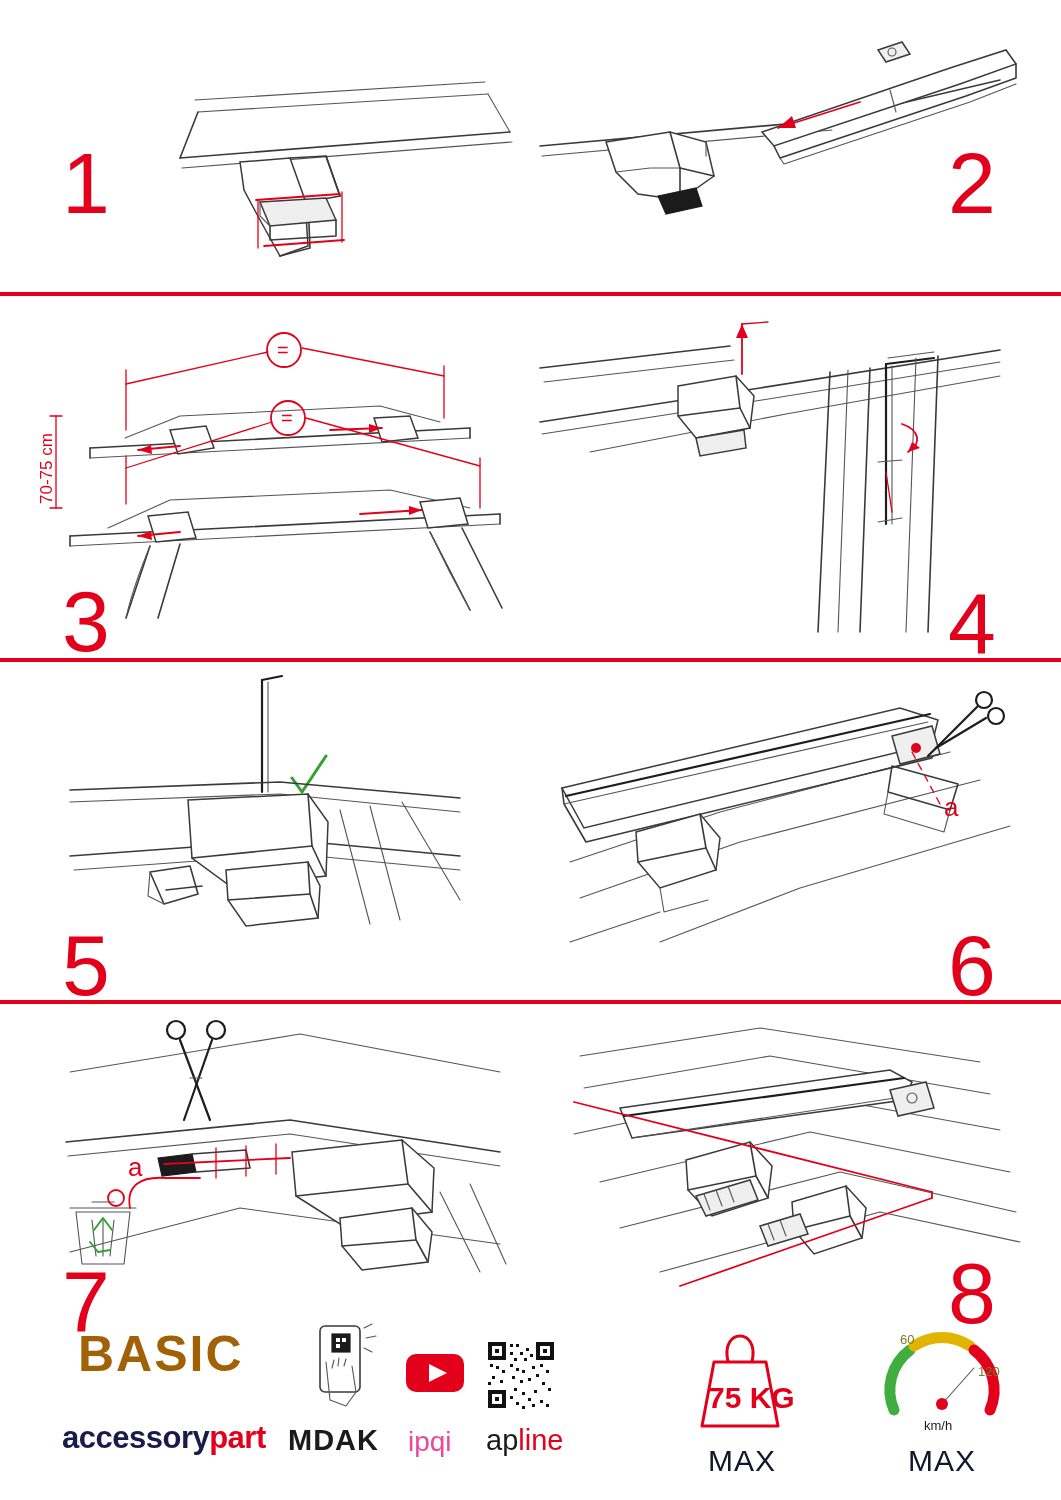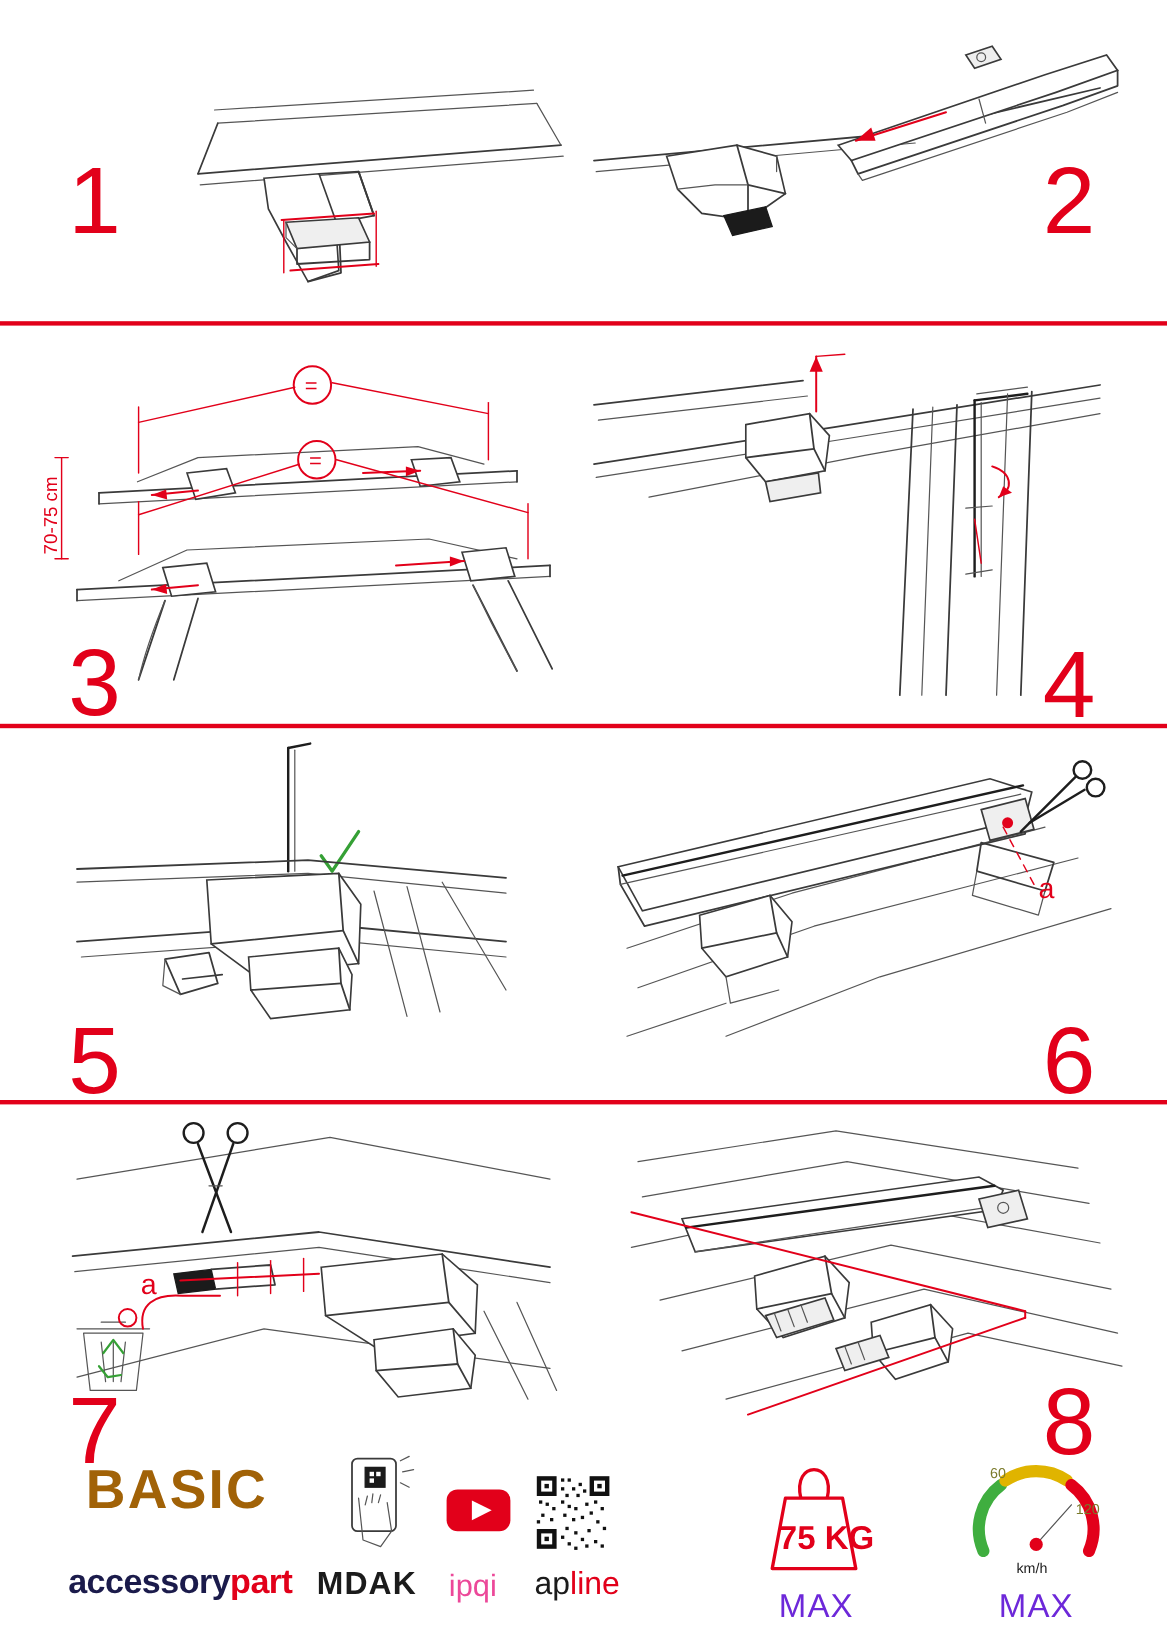--- a/index.html
+++ b/index.html
@@ -73,21 +73,21 @@
   .apline{
     position:absolute;left:486px;top:1424px;
     font-family:"Liberation Sans", sans-serif;
     font-size:29px;color:#1b1b1b;letter-spacing:0px;
   }
   .apline .red-part{color:#e2001a;}
 
   .max-lbl{
     position:absolute;
     font-family:"Liberation Sans", sans-serif;
-    font-size:30px;color:#6d28d9;letter-spacing:1px;
+    font-size:30px;color:#0f172a;letter-spacing:1px;
   }
   .kg-text{font-family:"Liberation Sans", sans-serif;font-size:30px;fill:#e2001a;font-weight:bold;}
   .kmh-text{font-family:"Liberation Sans", sans-serif;font-size:13px;fill:#1b1b1b;}
   .gauge-num{font-family:"Liberation Sans", sans-serif;font-size:13px;fill:#7a7a2a;}
 </style>
 </head>
 <body>
 
 <div class="sheet">
 

